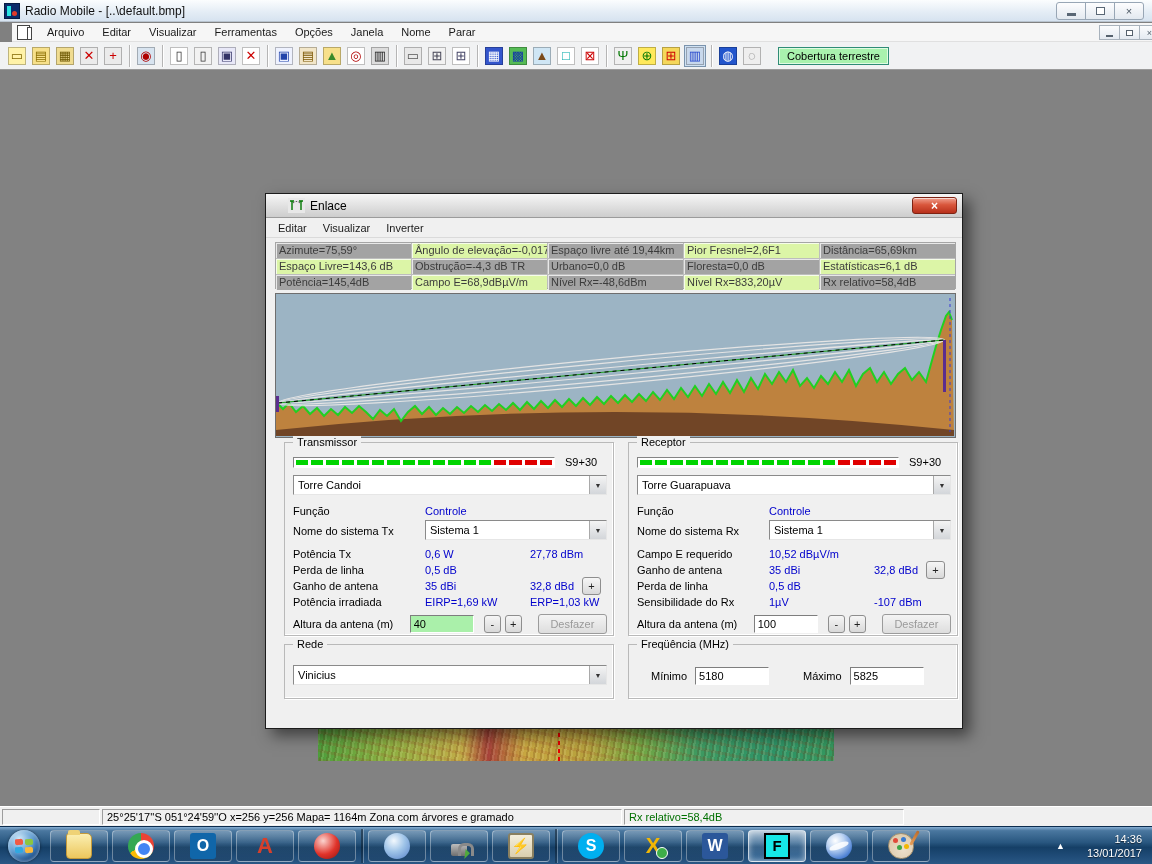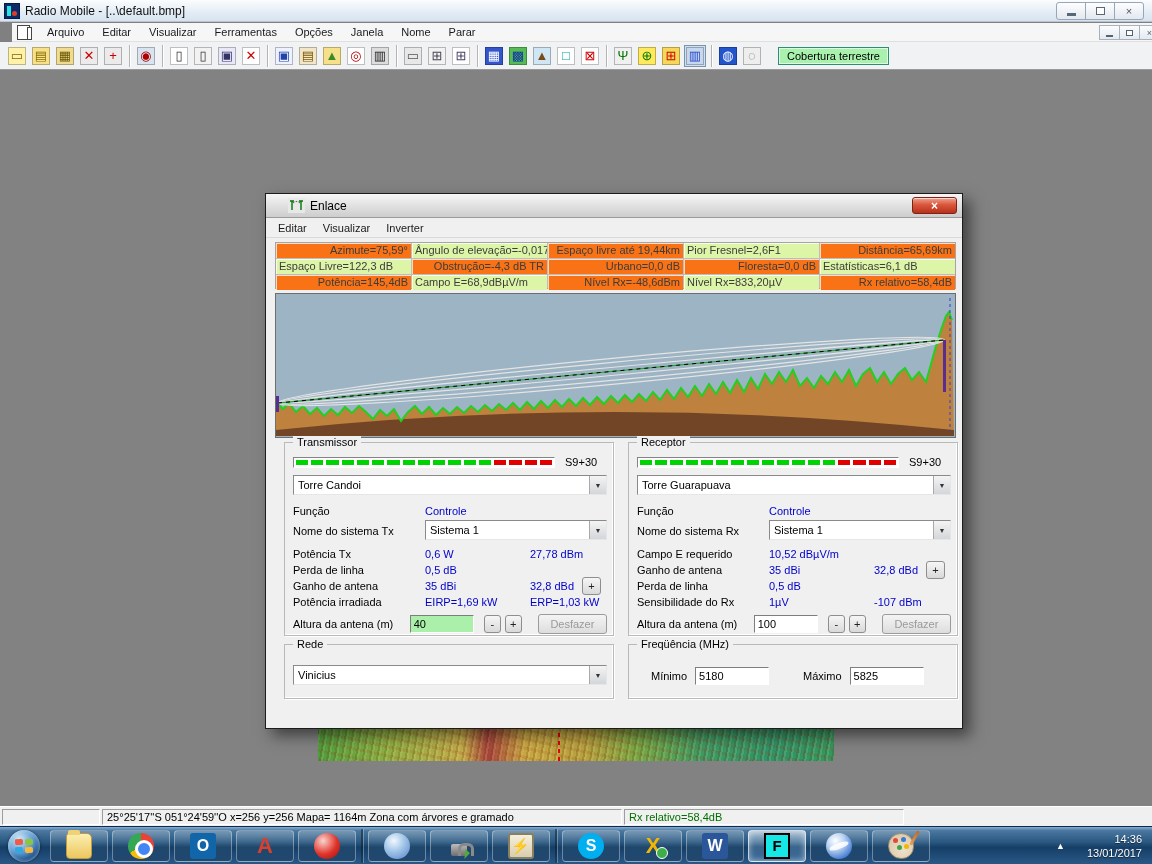--- a/index.html
+++ b/index.html
@@ -75,21 +75,21 @@
     box-shadow:inset 0 1px 0 rgba(255,255,255,0.6); }
   .dlg-menu { height:20px; background:#F0F0F0; border-bottom:1px solid #DADADA; display:flex; align-items:center; padding-left:4px; }
   .dlg-menu .menu-item { padding:2px 8px; }
 
   
   .info-grid { position:absolute; left:9px; top:48px; width:681px; height:47px;
     display:grid; grid-template-columns:repeat(5,1fr); grid-auto-rows:15px; gap:1px; background:#BDBDBD;
     border:1px solid #A5A5A5; }
   .gcell { padding:0 3px; line-height:14px; font-size:11px; color:#3C3C3C; white-space:nowrap; overflow:hidden;
     box-shadow:inset 1px 1px 0 rgba(255,255,255,0.75); }
-  .gcell.green { background:#f97316;text-align:right; }
+  .gcell.green { background:#a3a3a3; }
   .gcell.yellow { background:#DCF5A7; }
 
   
   .chart { position:absolute; left:9px; top:99px; width:681px; height:145px; background:#9CB4C4;
     border:1px solid #6E6E6E; }
   .chart svg { display:block; }
 
   
   .group { position:absolute; border:1px solid #B9B9B9; box-shadow:inset -1px -1px 0 #FFFFFF, 1px 1px 0 #FFFFFF; }
   .group-legend { position:absolute; top:-7px; left:8px; background:#F0F0F0; padding:0 4px; color:#000; }
@@ -357,21 +357,21 @@
         <span class="menu-item">Visualizar</span>
         <span class="menu-item">Inverter</span>
       </div>
 
       <div class="info-grid">
           <div class="gcell green">Azimute=75,59°</div>
           <div class="gcell yellow">Ângulo de elevação=-0,017°</div>
           <div class="gcell green">Espaço livre até 19,44km</div>
           <div class="gcell yellow">Pior Fresnel=2,6F1</div>
           <div class="gcell green">Distância=65,69km</div>
-          <div class="gcell yellow">Espaço Livre=122,3 dB</div>
+          <div class="gcell yellow">Espaço Livre=143,6 dB</div>
           <div class="gcell green">Obstrução=-4,3 dB TR</div>
           <div class="gcell green">Urbano=0,0 dB</div>
           <div class="gcell green">Floresta=0,0 dB</div>
           <div class="gcell yellow">Estatísticas=6,1 dB</div>
           <div class="gcell green">Potência=145,4dB</div>
           <div class="gcell yellow">Campo E=68,9dBµV/m</div>
           <div class="gcell green">Nível Rx=-48,6dBm</div>
           <div class="gcell yellow">Nível Rx=833,20µV</div>
           <div class="gcell green">Rx relativo=58,4dB</div>
         </div>

